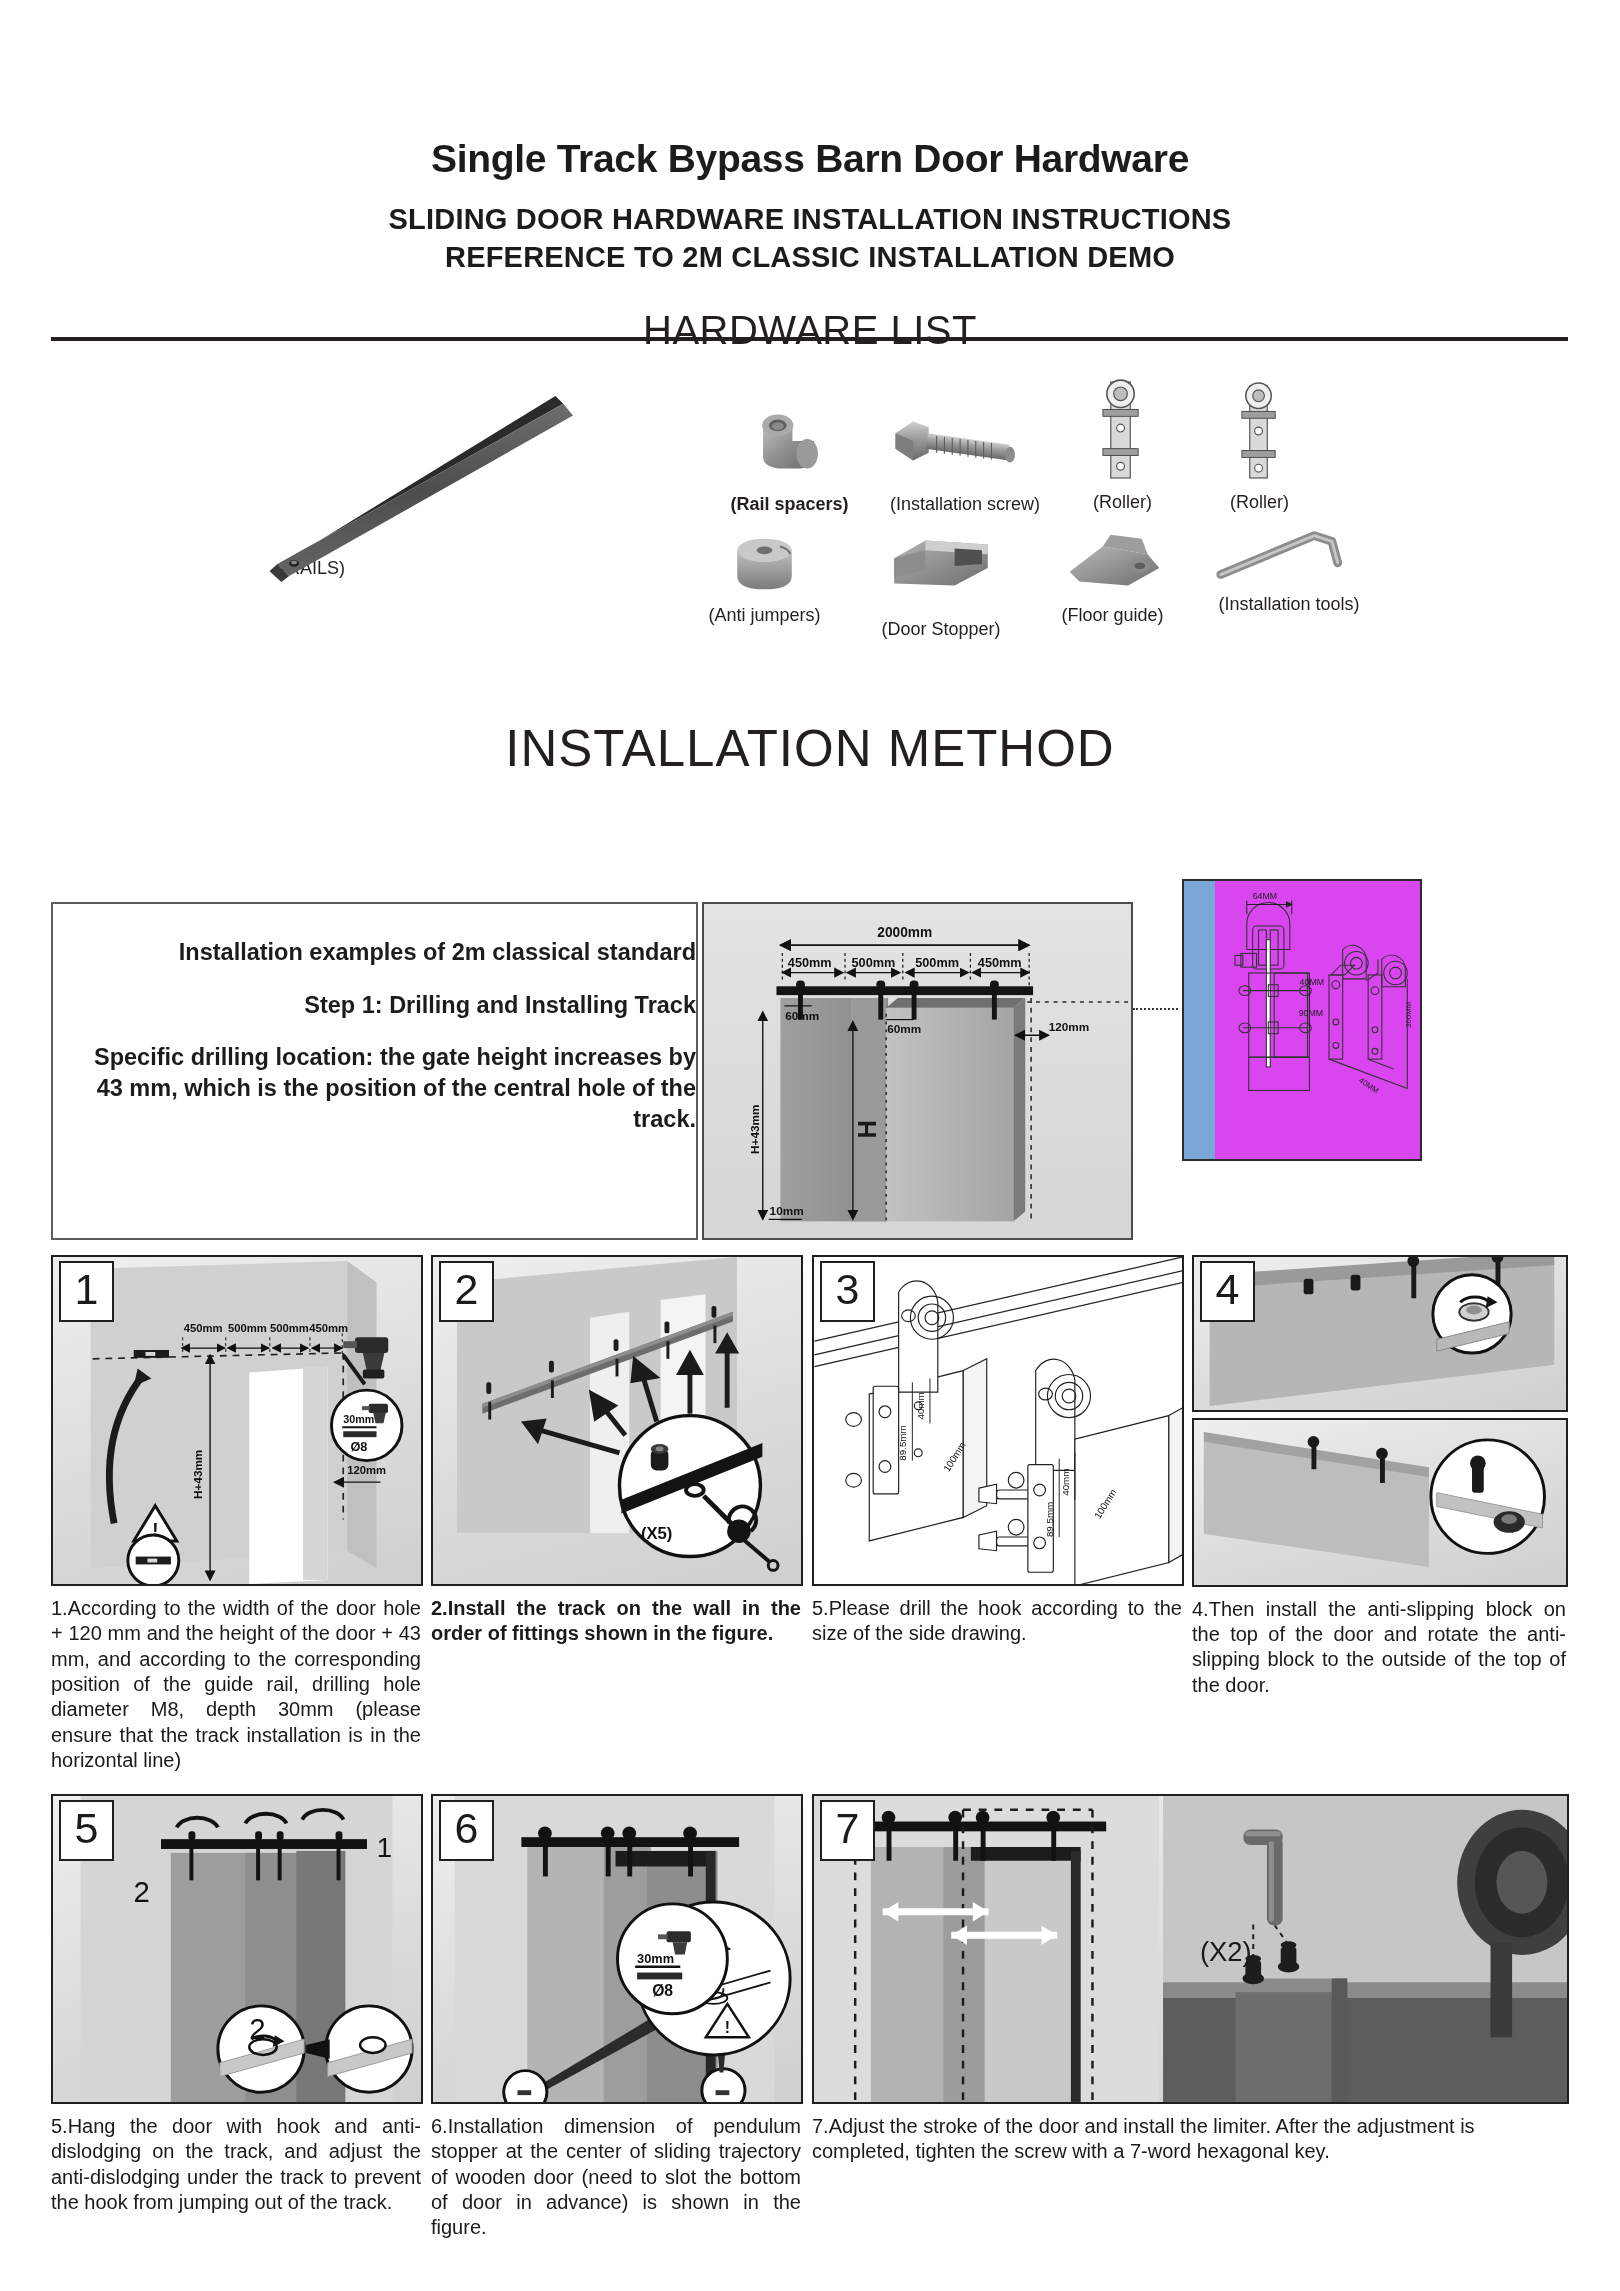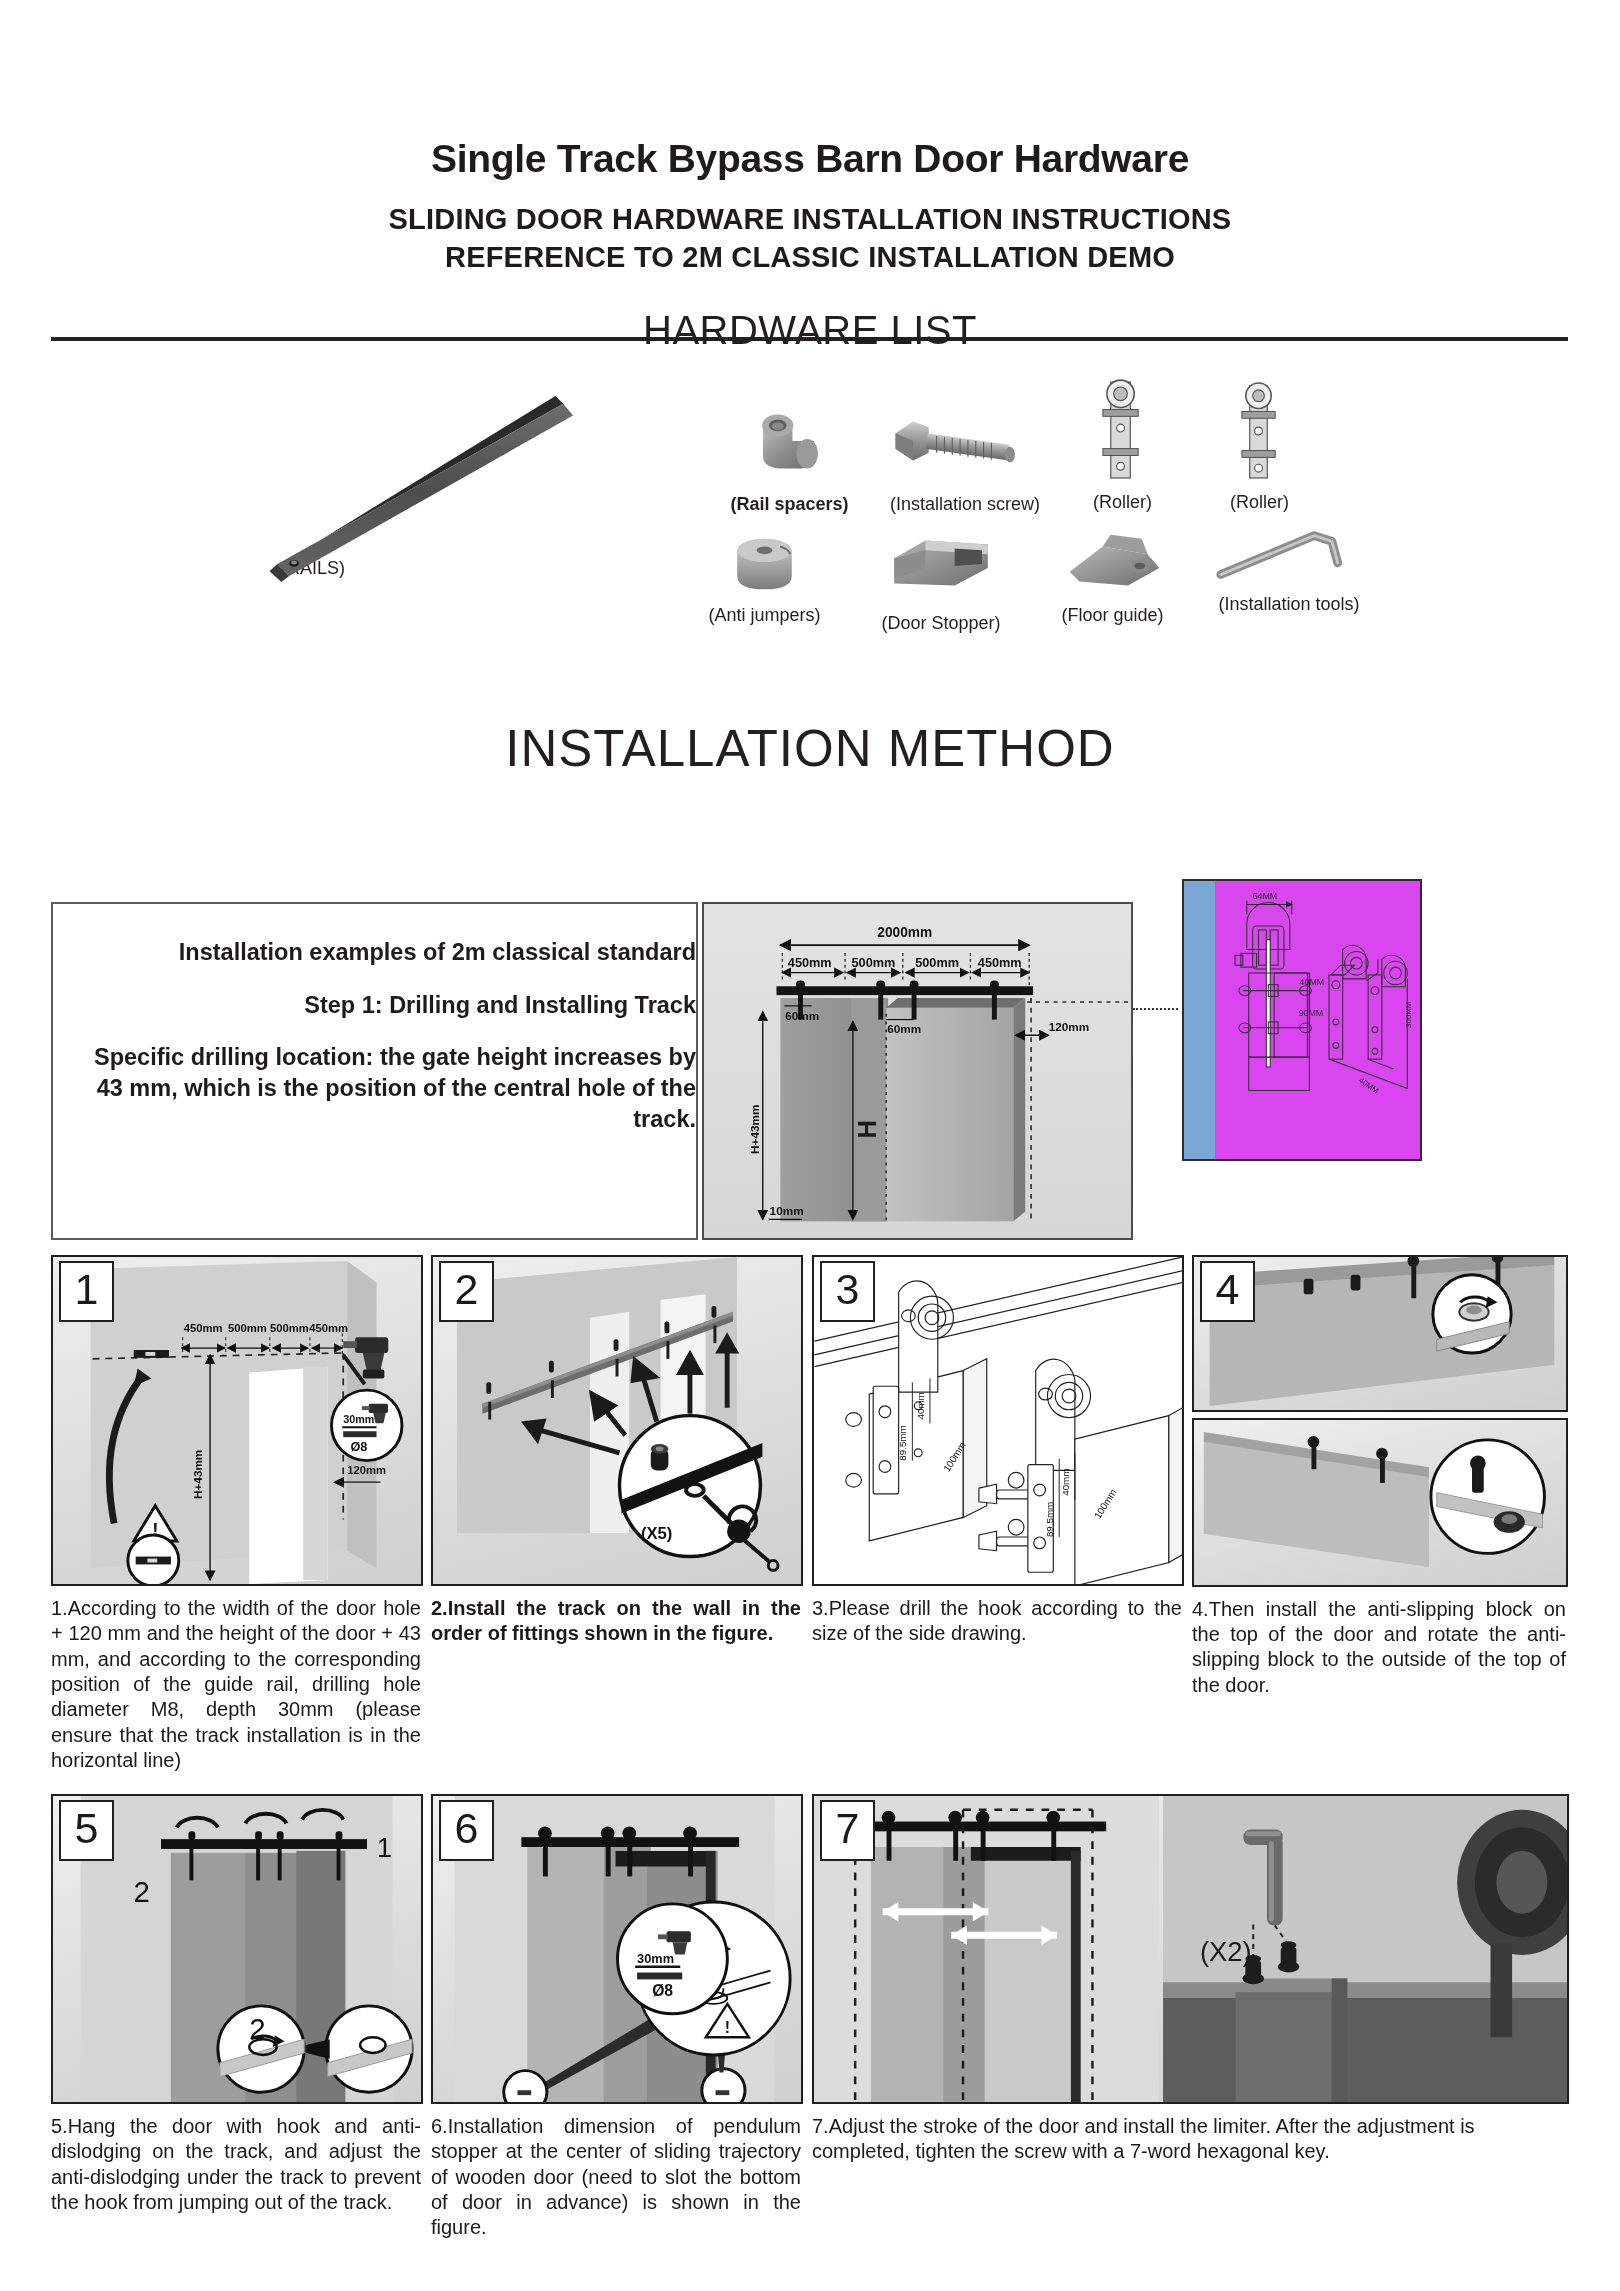--- a/index.html
+++ b/index.html
@@ -223,21 +223,21 @@
             <stop offset="0" stop-color="#b4b4b4"></stop>
                 <stop offset="1" stop-color="#6e6e6e"></stop>
               </linearGradient>
             </defs>
           <polygon points="42,34 74,16 138,20 138,44 104,62 42,60" fill="url(#gDs)"></polygon>
           <polygon points="74,16 138,20 138,30 74,26" fill="#cfcfcf"></polygon>
           <polygon points="42,34 74,26 74,46 42,54" fill="#8d8d8d"></polygon>
           <polygon points="104,24 132,26 132,40 104,42" fill="#4f4f4f"></polygon>
         </svg>
       </div>
-      <div class="hw-cap" style="margin-top:10px;">(Door Stopper)</div>
+      <div class="hw-cap" style="margin-top:16px;">(Door Stopper)</div>
     </div>
 
     <div class="hw-item" style="left:1034px;top:172px;width:157px;">
       <div class="art">
         <svg width="157" height="78" viewBox="0 0 160 80">
           <defs>
               <linearGradient id="gFg" x1="0" y1="0" x2="1" y2="1">
             <stop offset="0" stop-color="#b9b9b9"></stop>
                 <stop offset="1" stop-color="#6e6e6e"></stop>
               </linearGradient>
@@ -620,21 +620,21 @@
           <g font-size="10" fill="#111" font-family="Liberation Sans, sans-serif">
             <text x="94" y="190" transform="rotate(-90 94 190)" text-anchor="middle">89.5mm</text>
             <text x="112" y="152" transform="rotate(-90 112 152)" text-anchor="middle">40mm</text>
             <text x="146" y="206" transform="rotate(-58 146 206)" text-anchor="middle">100mm</text>
             <text x="244" y="268" transform="rotate(-90 244 268)" text-anchor="middle">89.5mm</text>
             <text x="260" y="230" transform="rotate(-90 260 230)" text-anchor="middle">40mm</text>
             <text x="300" y="254" transform="rotate(-58 300 254)" text-anchor="middle">100mm</text>
           </g>
         </svg>
       </div>
-      <div class="cap" style="margin-top:9.8px;width:370px;">3.Please drill the hook according to the size of the side drawing.</div>
+      <div class="cap" style="margin-top:9.8px;width:370px;">5.Please drill the hook according to the size of the side drawing.</div>
     </div>
 
     <div class="pcell" style="left:1141px;top:0;width:376px;">
       <div class="pbox" style="width:376px;height:157px;">
         <div class="pnum">4</div>
         <svg width="372" height="153" viewBox="0 0 380 156">
           <polygon points="16,28 368,4 368,110 16,152" fill="#b6b6b6"></polygon>
           <polygon points="16,18 368,-6 368,8 16,32" fill="#9a9a9a"></polygon>
           <g fill="#1a1a1a">
             <rect x="222" y="6" width="5" height="36"></rect>

